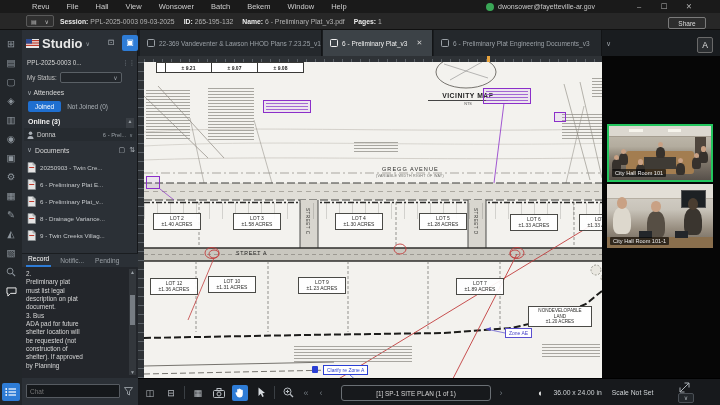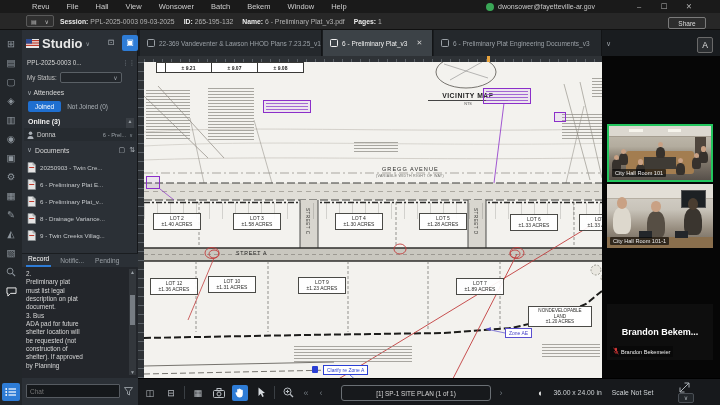--- a/index.html
+++ b/index.html
@@ -612,25 +612,13 @@
         <span class="pp big" style="left:38%;top:42%;background:#564e44"></span>
         <span class="pp big hat" style="left:73%;top:38%;background:#3a352f"></span>
         <div class="sd-desk"></div>
         <div class="sd-laptop" style="left:30%"></div>
         <div class="sd-laptop" style="left:64%"></div>
       </div>
       <div class="chip">
         <span>City Hall Room 101-1</span>
       </div>
     </div>
-    <div class="vtile" style="top: 248px; height: 56px;">
-      <div class="bigname">Brandon Bekem...</div>
-      <div class="chip">
-        <span><svg width="6" height="8" viewBox="0 0 10 13">
-            <rect x="3.4" y="1" width="3.2" height="6" rx="1.6" fill="#e03a3a"></rect>
-            <path d="M2 6.5 a3 3 0 0 0 6 0" stroke="#e03a3a" fill="none"></path>
-            <line x1="5" y1="9.8" x2="5" y2="11.5" stroke="#e03a3a"></line>
-            <line x1="1" y1="1" x2="9" y2="12" stroke="#e03a3a" stroke-width="1.3"></line>
-          </svg></span>
-        <span>Brandon Bekemeier</span>
-      </div>
-    </div>
   </div>
 
 </body></html>

